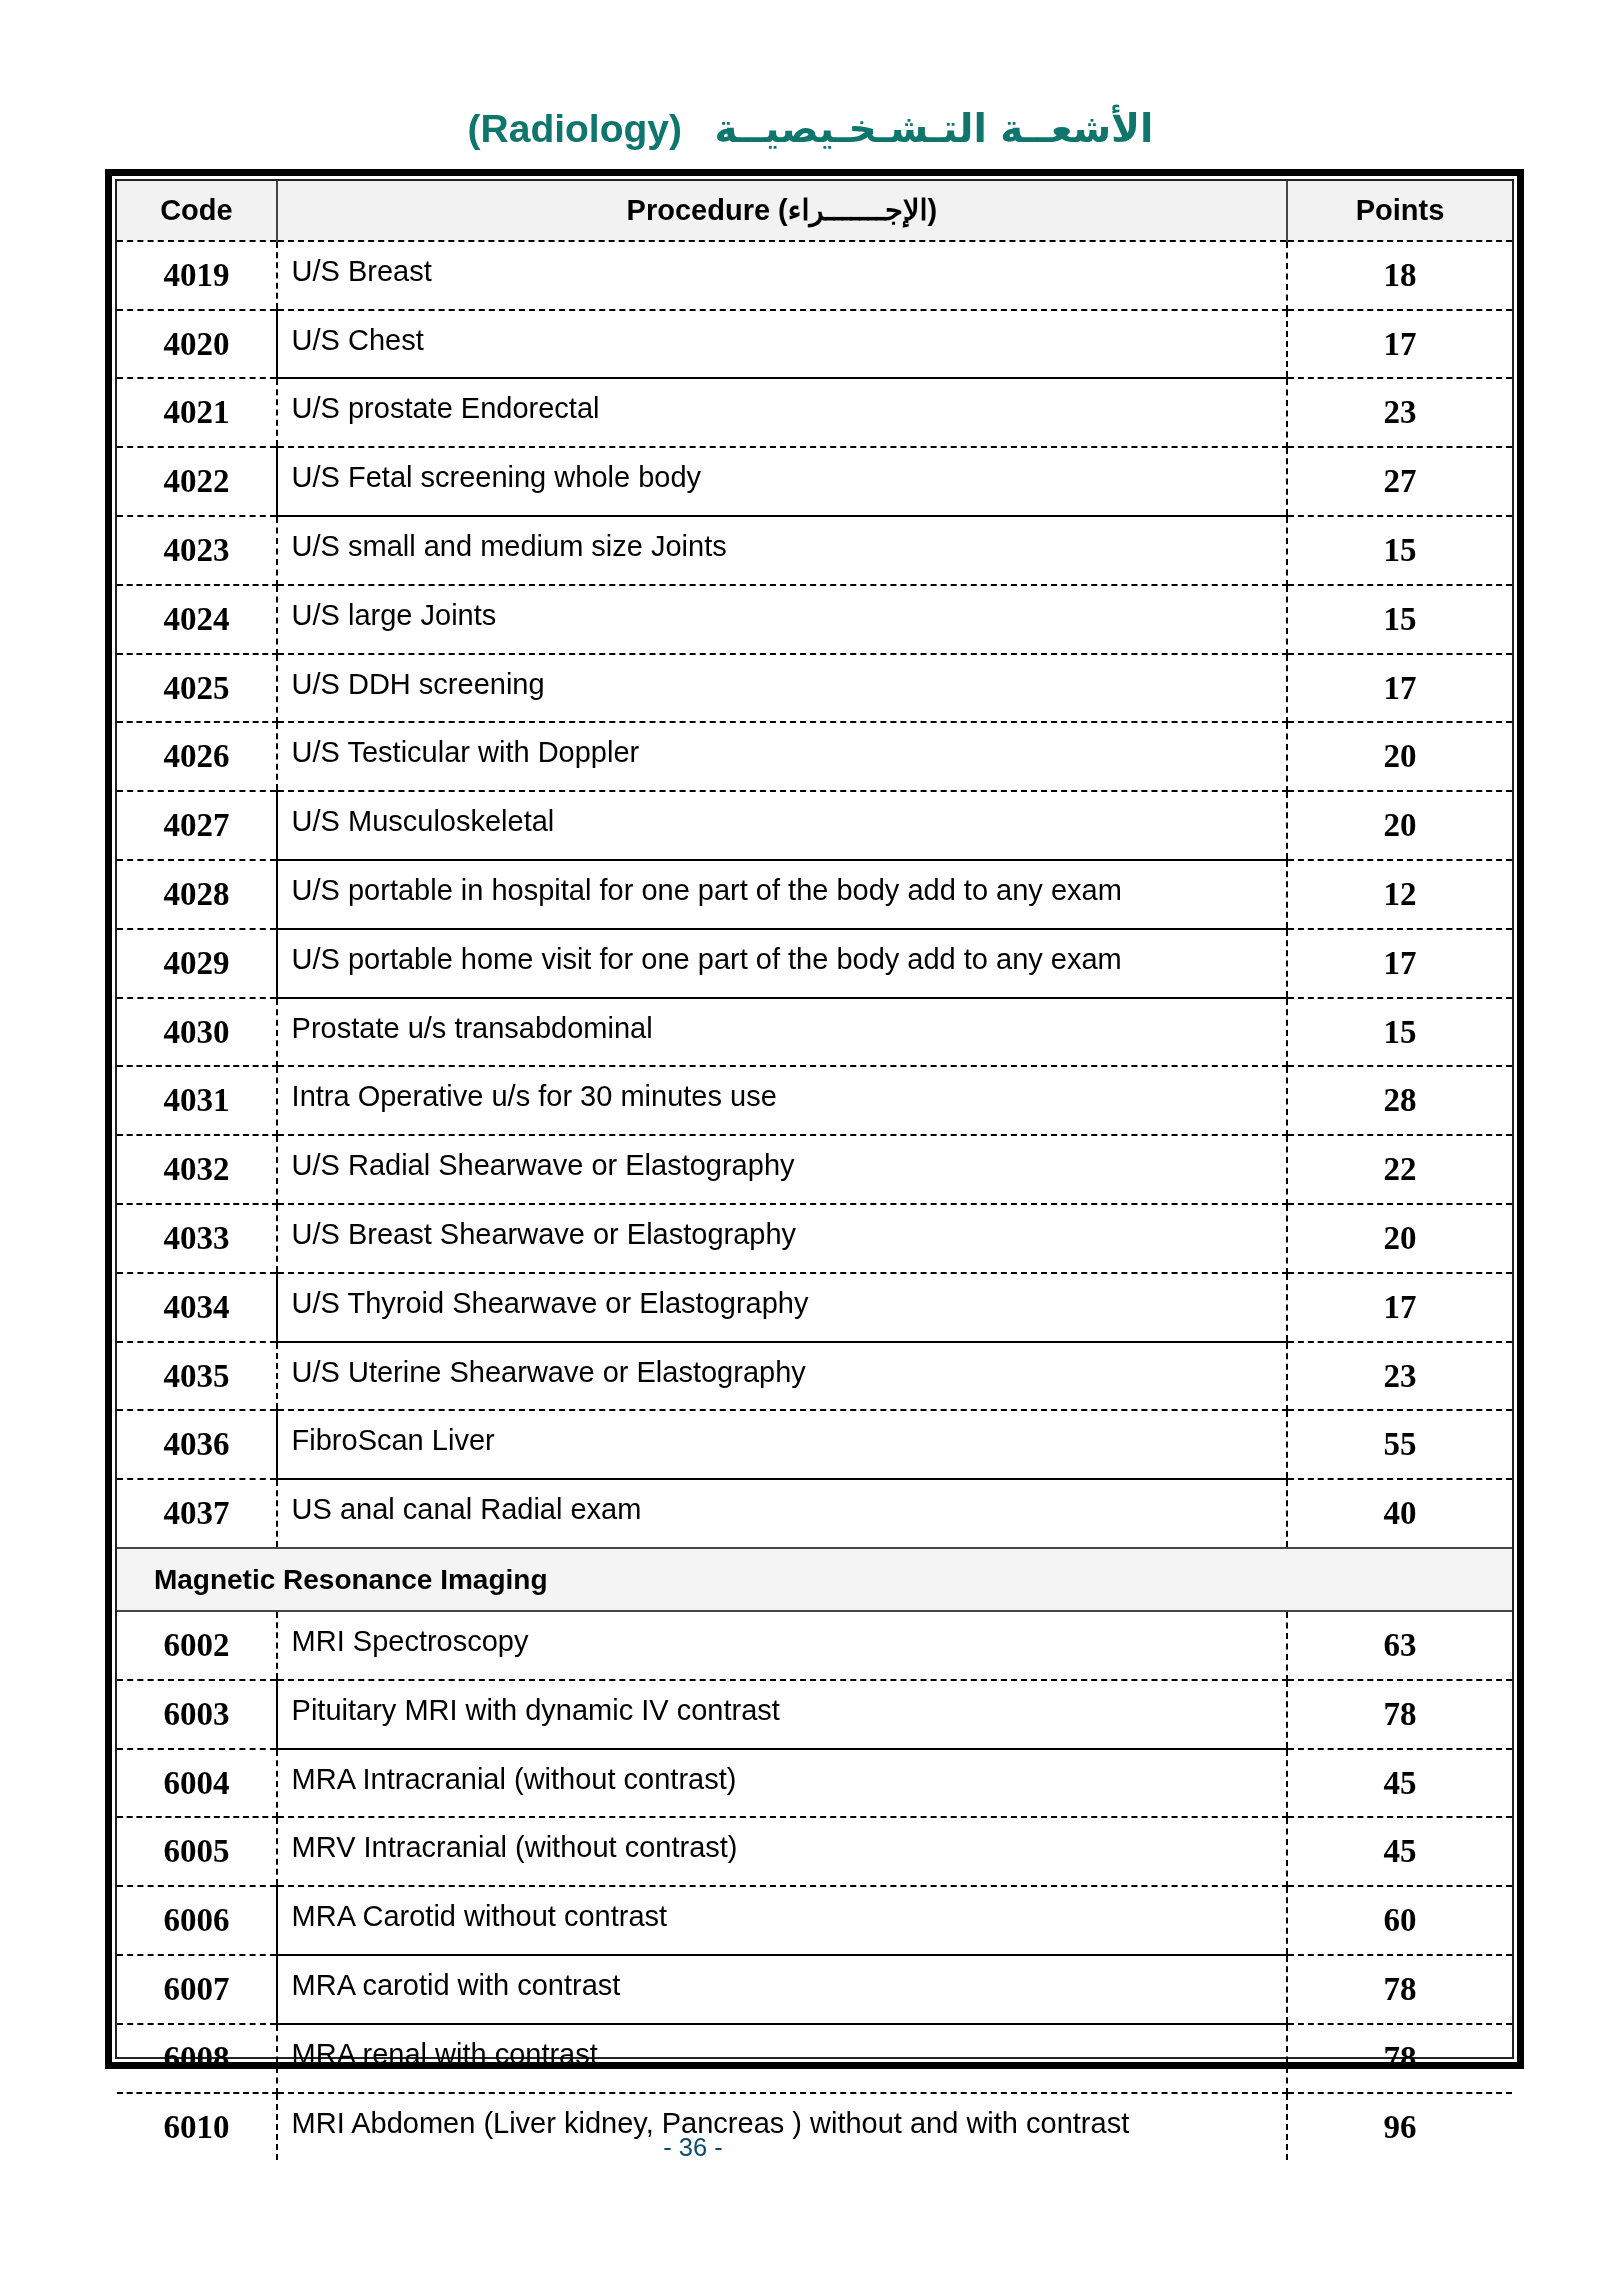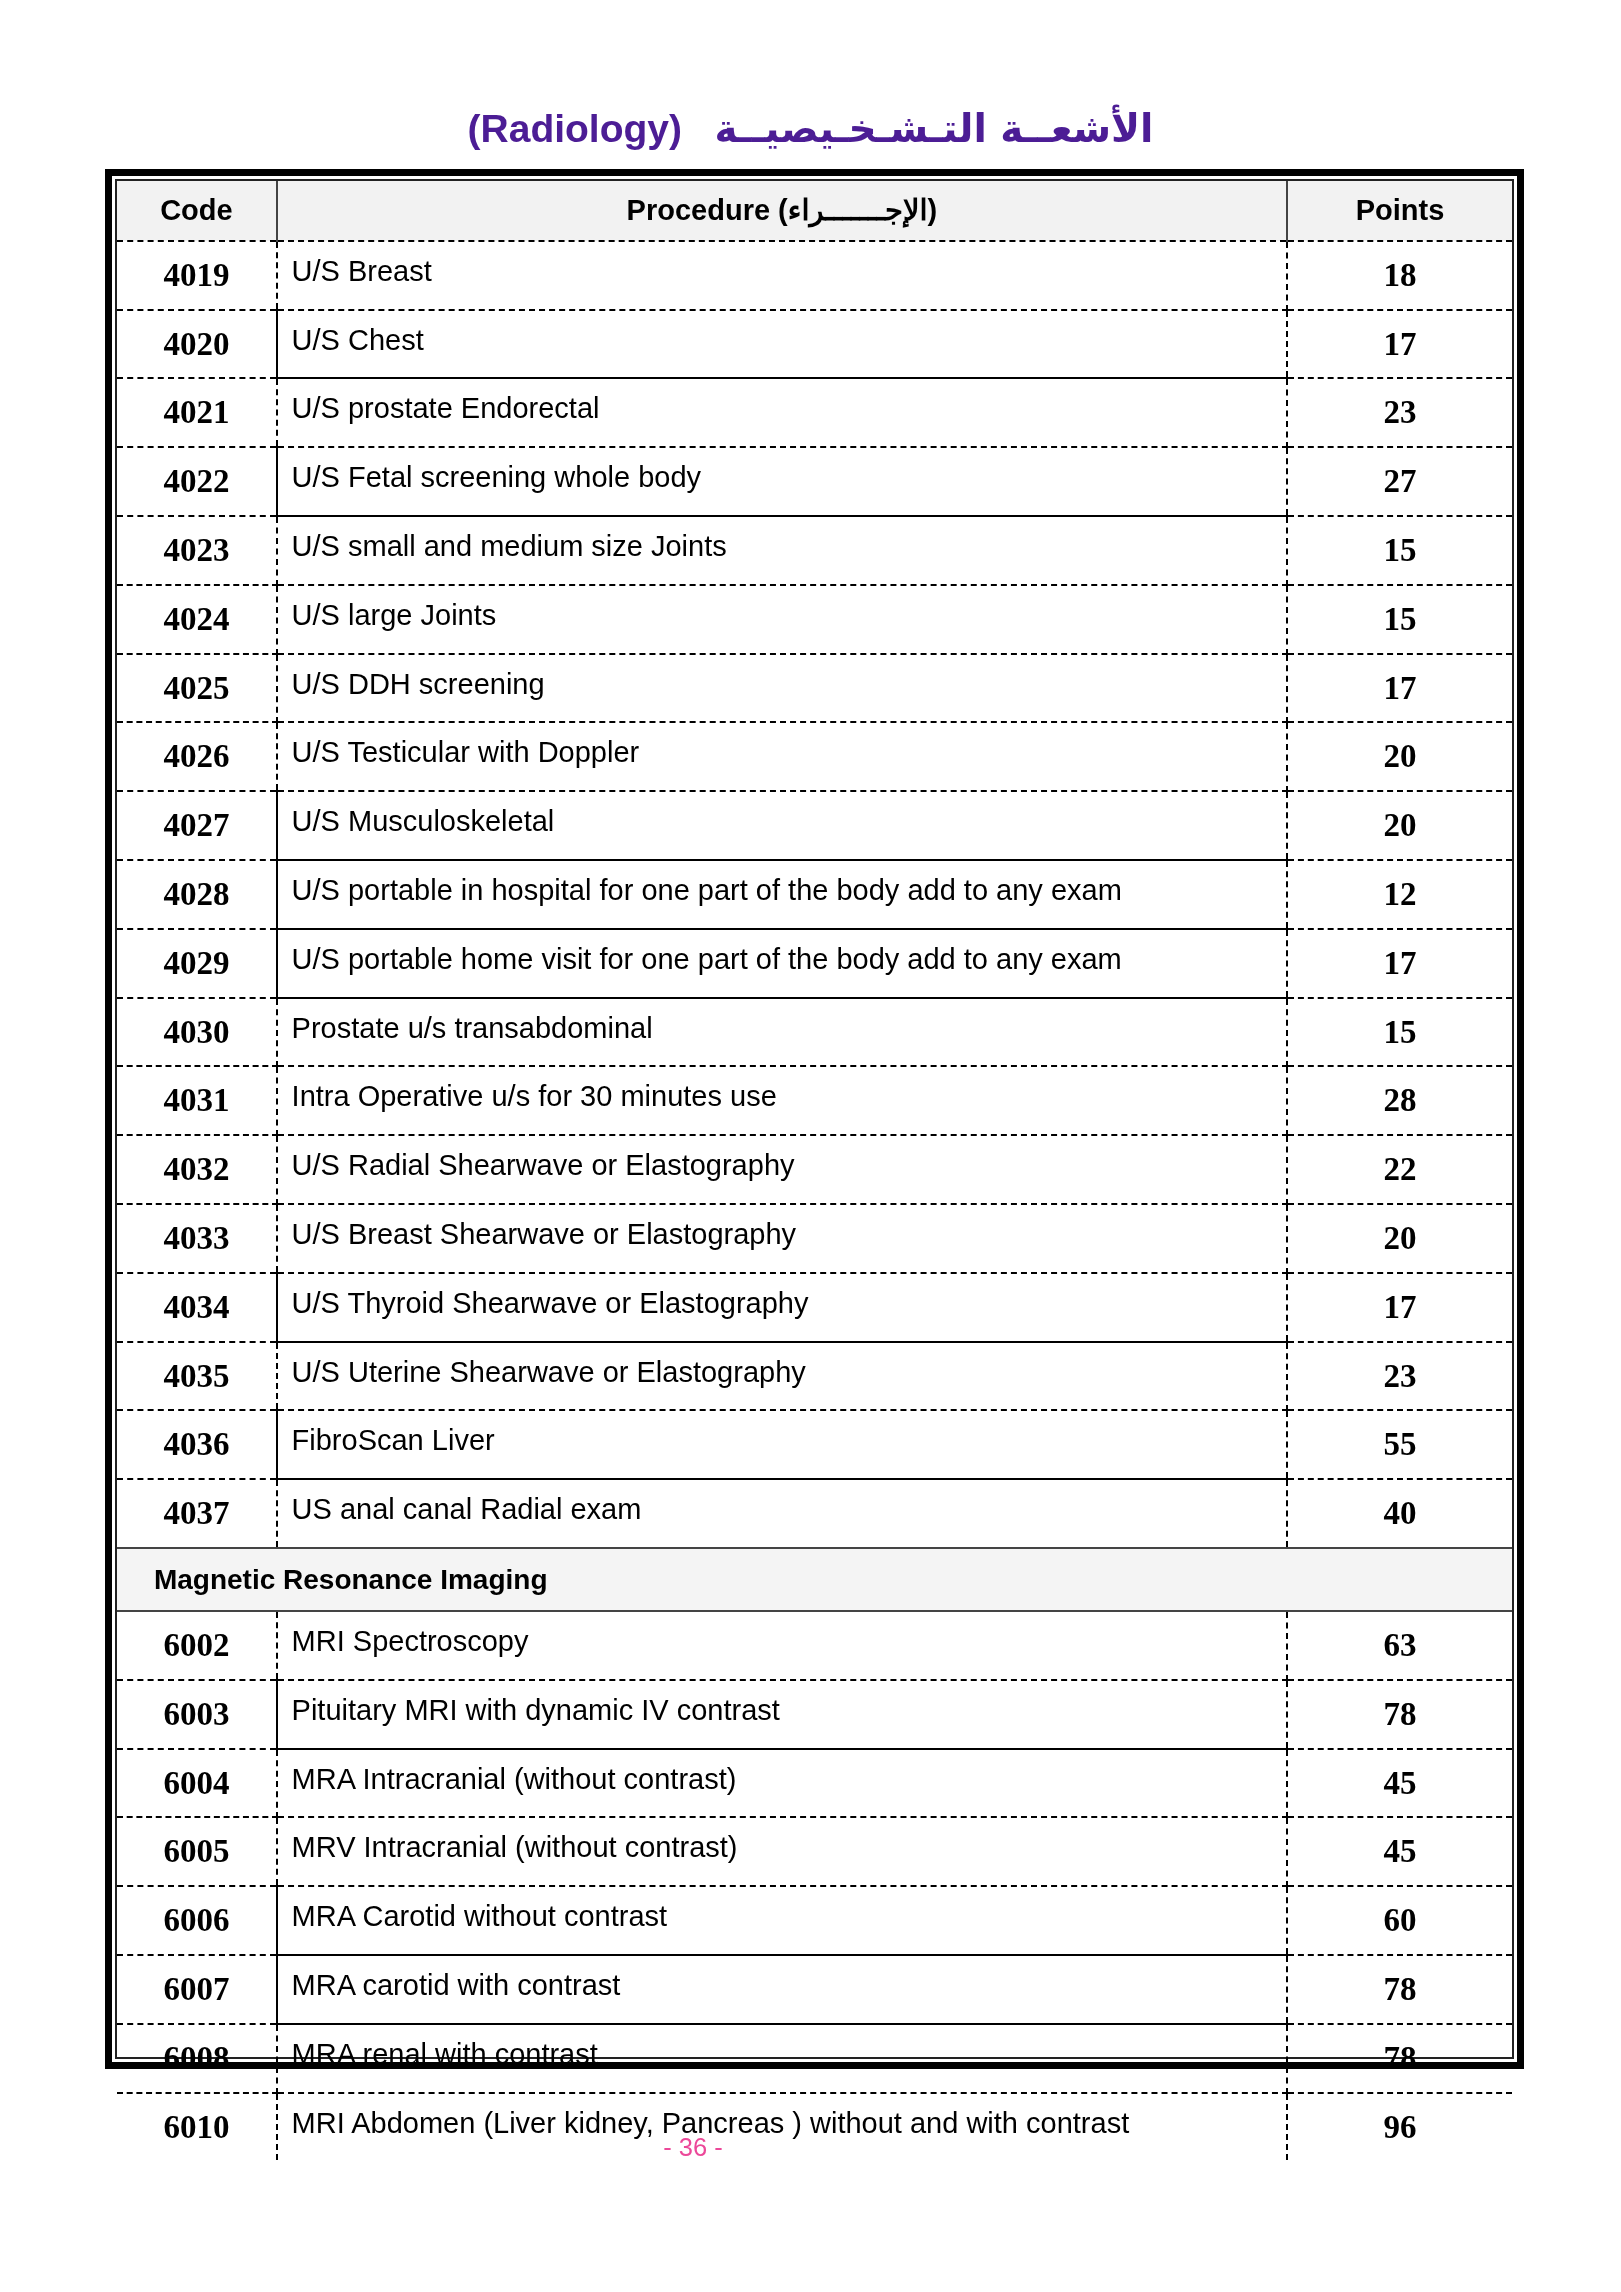--- a/index.html
+++ b/index.html
@@ -1,19 +1,19 @@
 <!DOCTYPE html>
 <html><head>
 <meta charset="utf-8">
 <style>
   html, body { margin:0; padding:0; background:#ffffff; }
   body { width:1621px; height:2293px; position:relative; overflow:hidden; }
   .title {
     position:absolute; top:106px; left:0; width:1621px; text-align:center;
-    font-family:"Liberation Sans", sans-serif; font-weight:bold; font-size:39px; color:#4c1d95;
+    font-family:"Liberation Sans", sans-serif; font-weight:bold; font-size:39px; color:#0f766e;
   }
   .title .ar { margin-left:21.6px; font-family:"DejaVu Sans", sans-serif; font-size:39px; }
   .outer {
     position:absolute; left:105px; top:169px; width:1419px; height:1900px;
     box-sizing:border-box; border:7.8px solid #000; background:#fff;
   }
   .inner {
     position:absolute; left:2.9px; top:2.9px; right:2.9px; bottom:2.9px;
     border:2px solid #222; box-sizing:border-box;
   }
@@ -36,21 +36,21 @@
   }
   td.pts { text-align:center; font-family:"Liberation Serif", serif; font-weight:bold; font-size:33px; }
   tr.solid td.proc { border-left:2px solid #000; border-bottom:2.9px solid #000; }
   tr.section td {
     height:61px; background:#f4f4f4; font-family:"Liberation Sans", sans-serif; font-weight:bold;
     font-size:28px; padding-left:37px; border-bottom:2px solid #444; border-top:2px solid #444;
   }
   tr.last td { border-bottom:none; }
   .page-num {
     position:absolute; top:2133px; left:0; width:1386px; text-align:center;
-    font-family:"Liberation Sans", sans-serif; font-size:25.5px; color:#ec4899;
+    font-family:"Liberation Sans", sans-serif; font-size:25.5px; color:#0c4a6e;
   }
 </style>
 </head>
 <body>
 
 <div class="title">
   <span>(Radiology)</span>
   <span class="ar" dir="rtl">الأشعــة التـشـخـيصيــة</span>
 </div>
 

